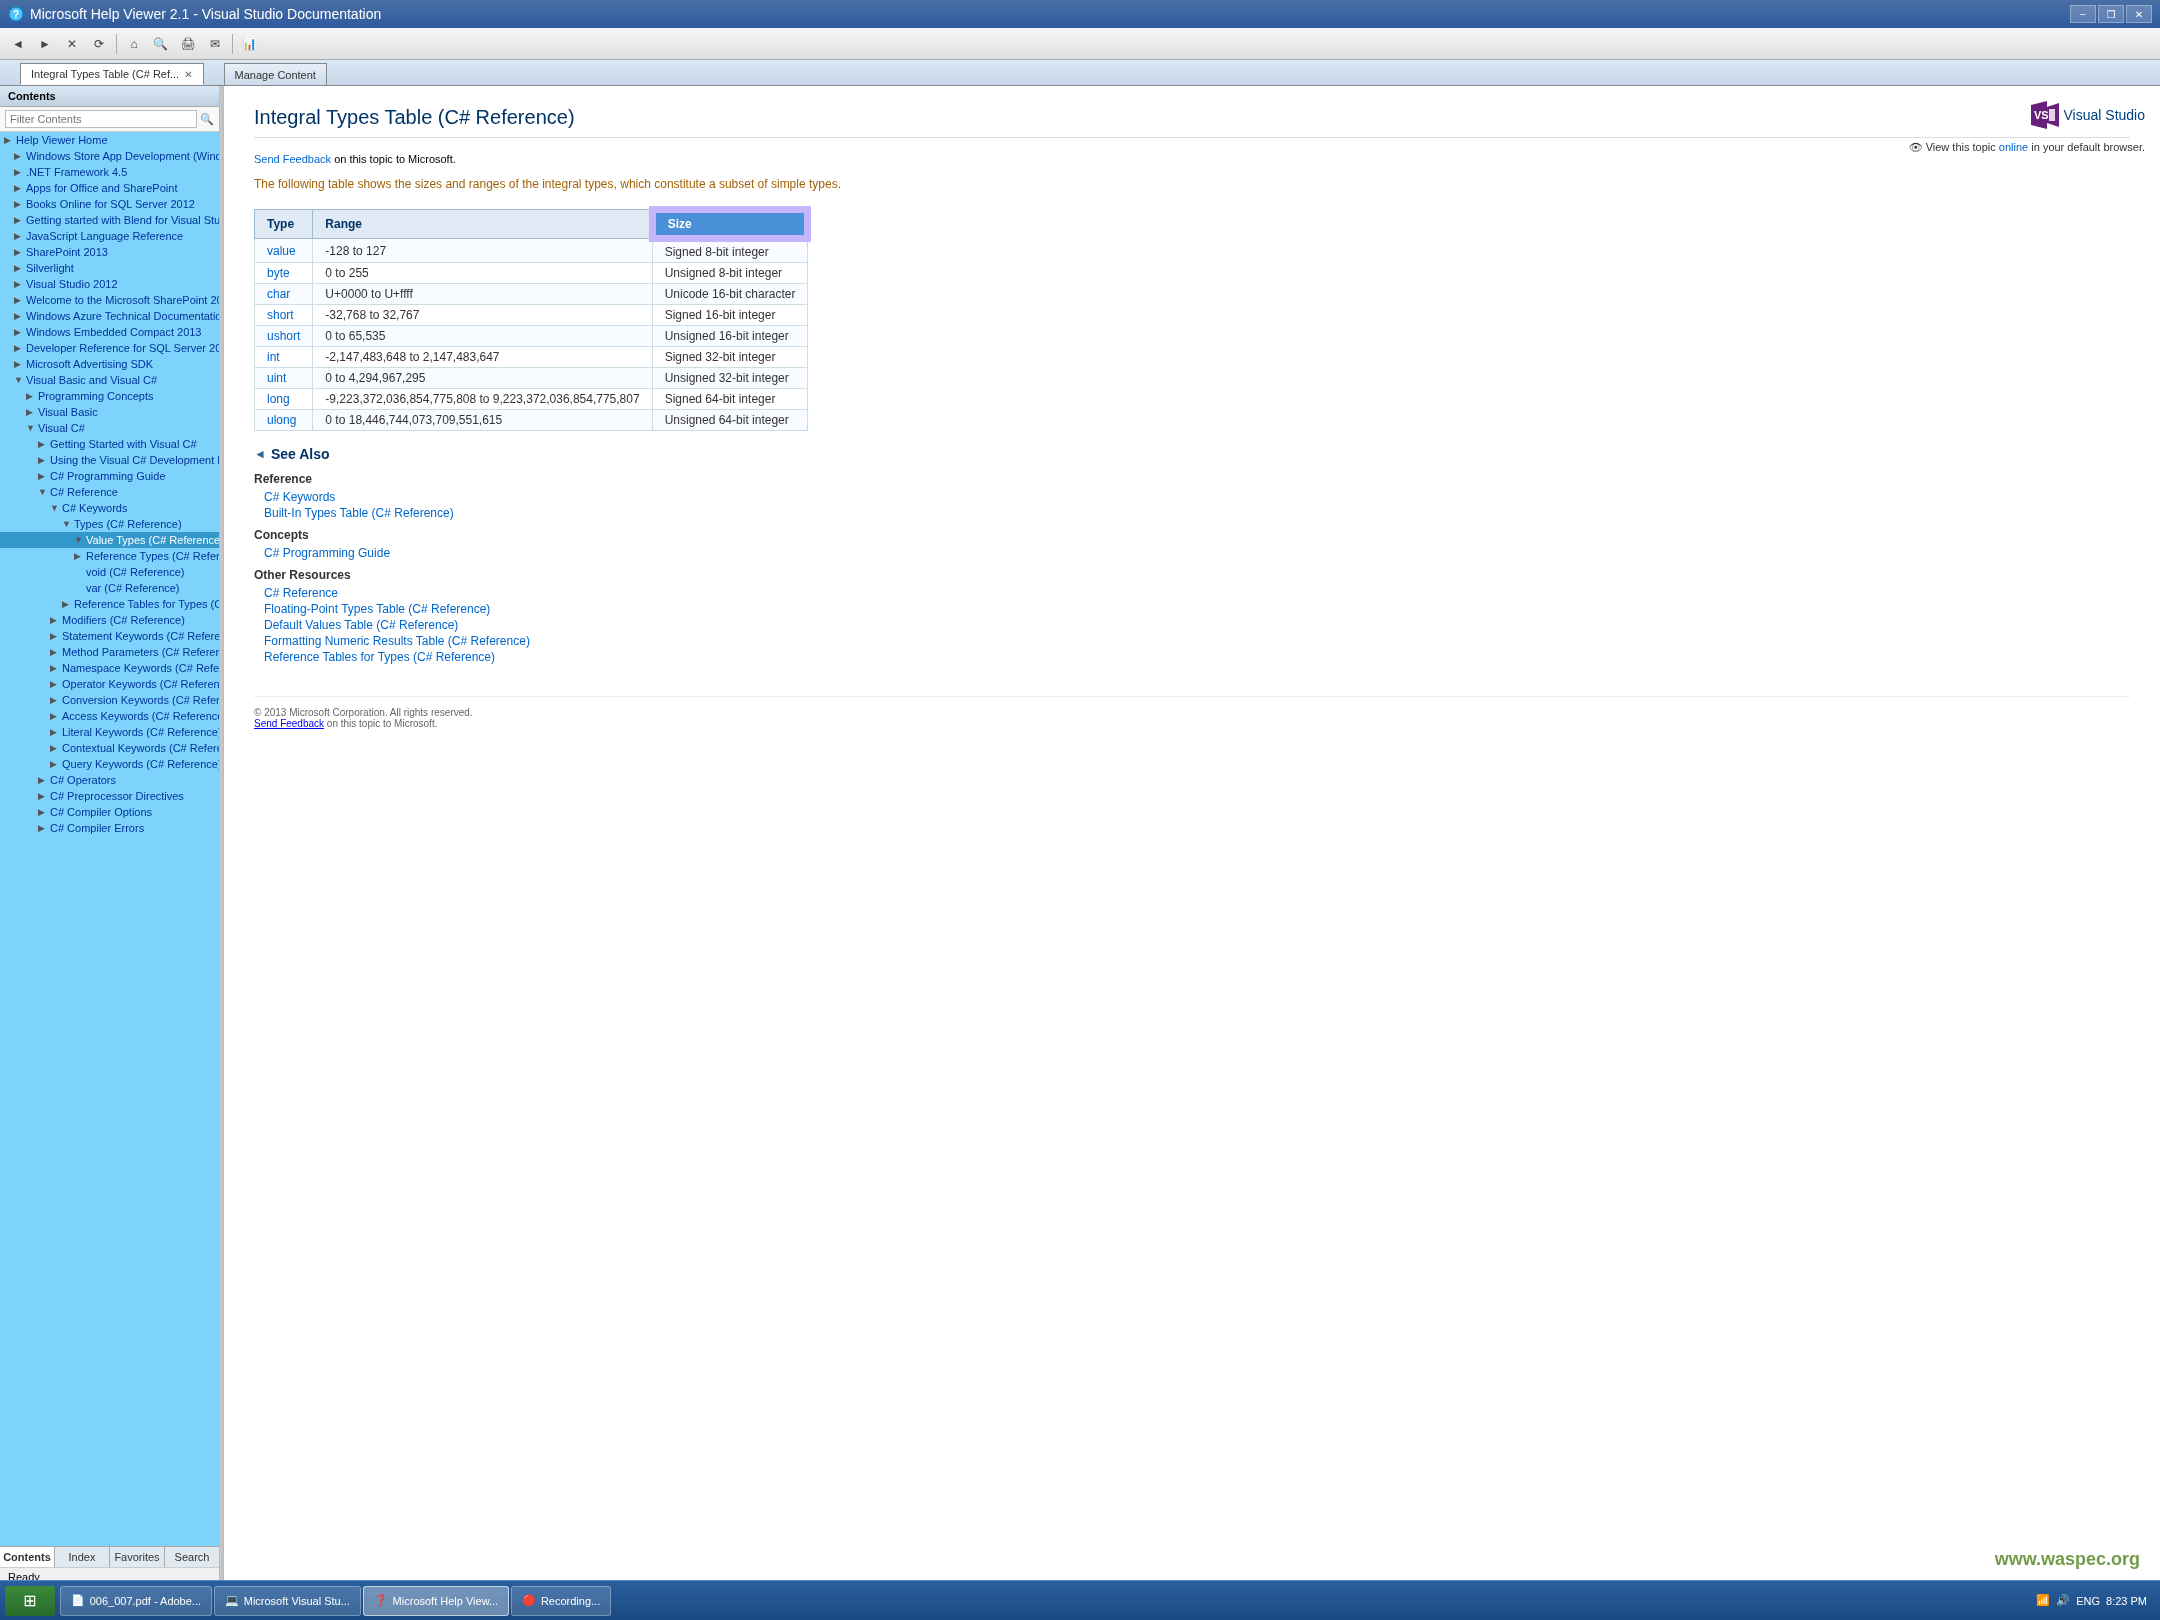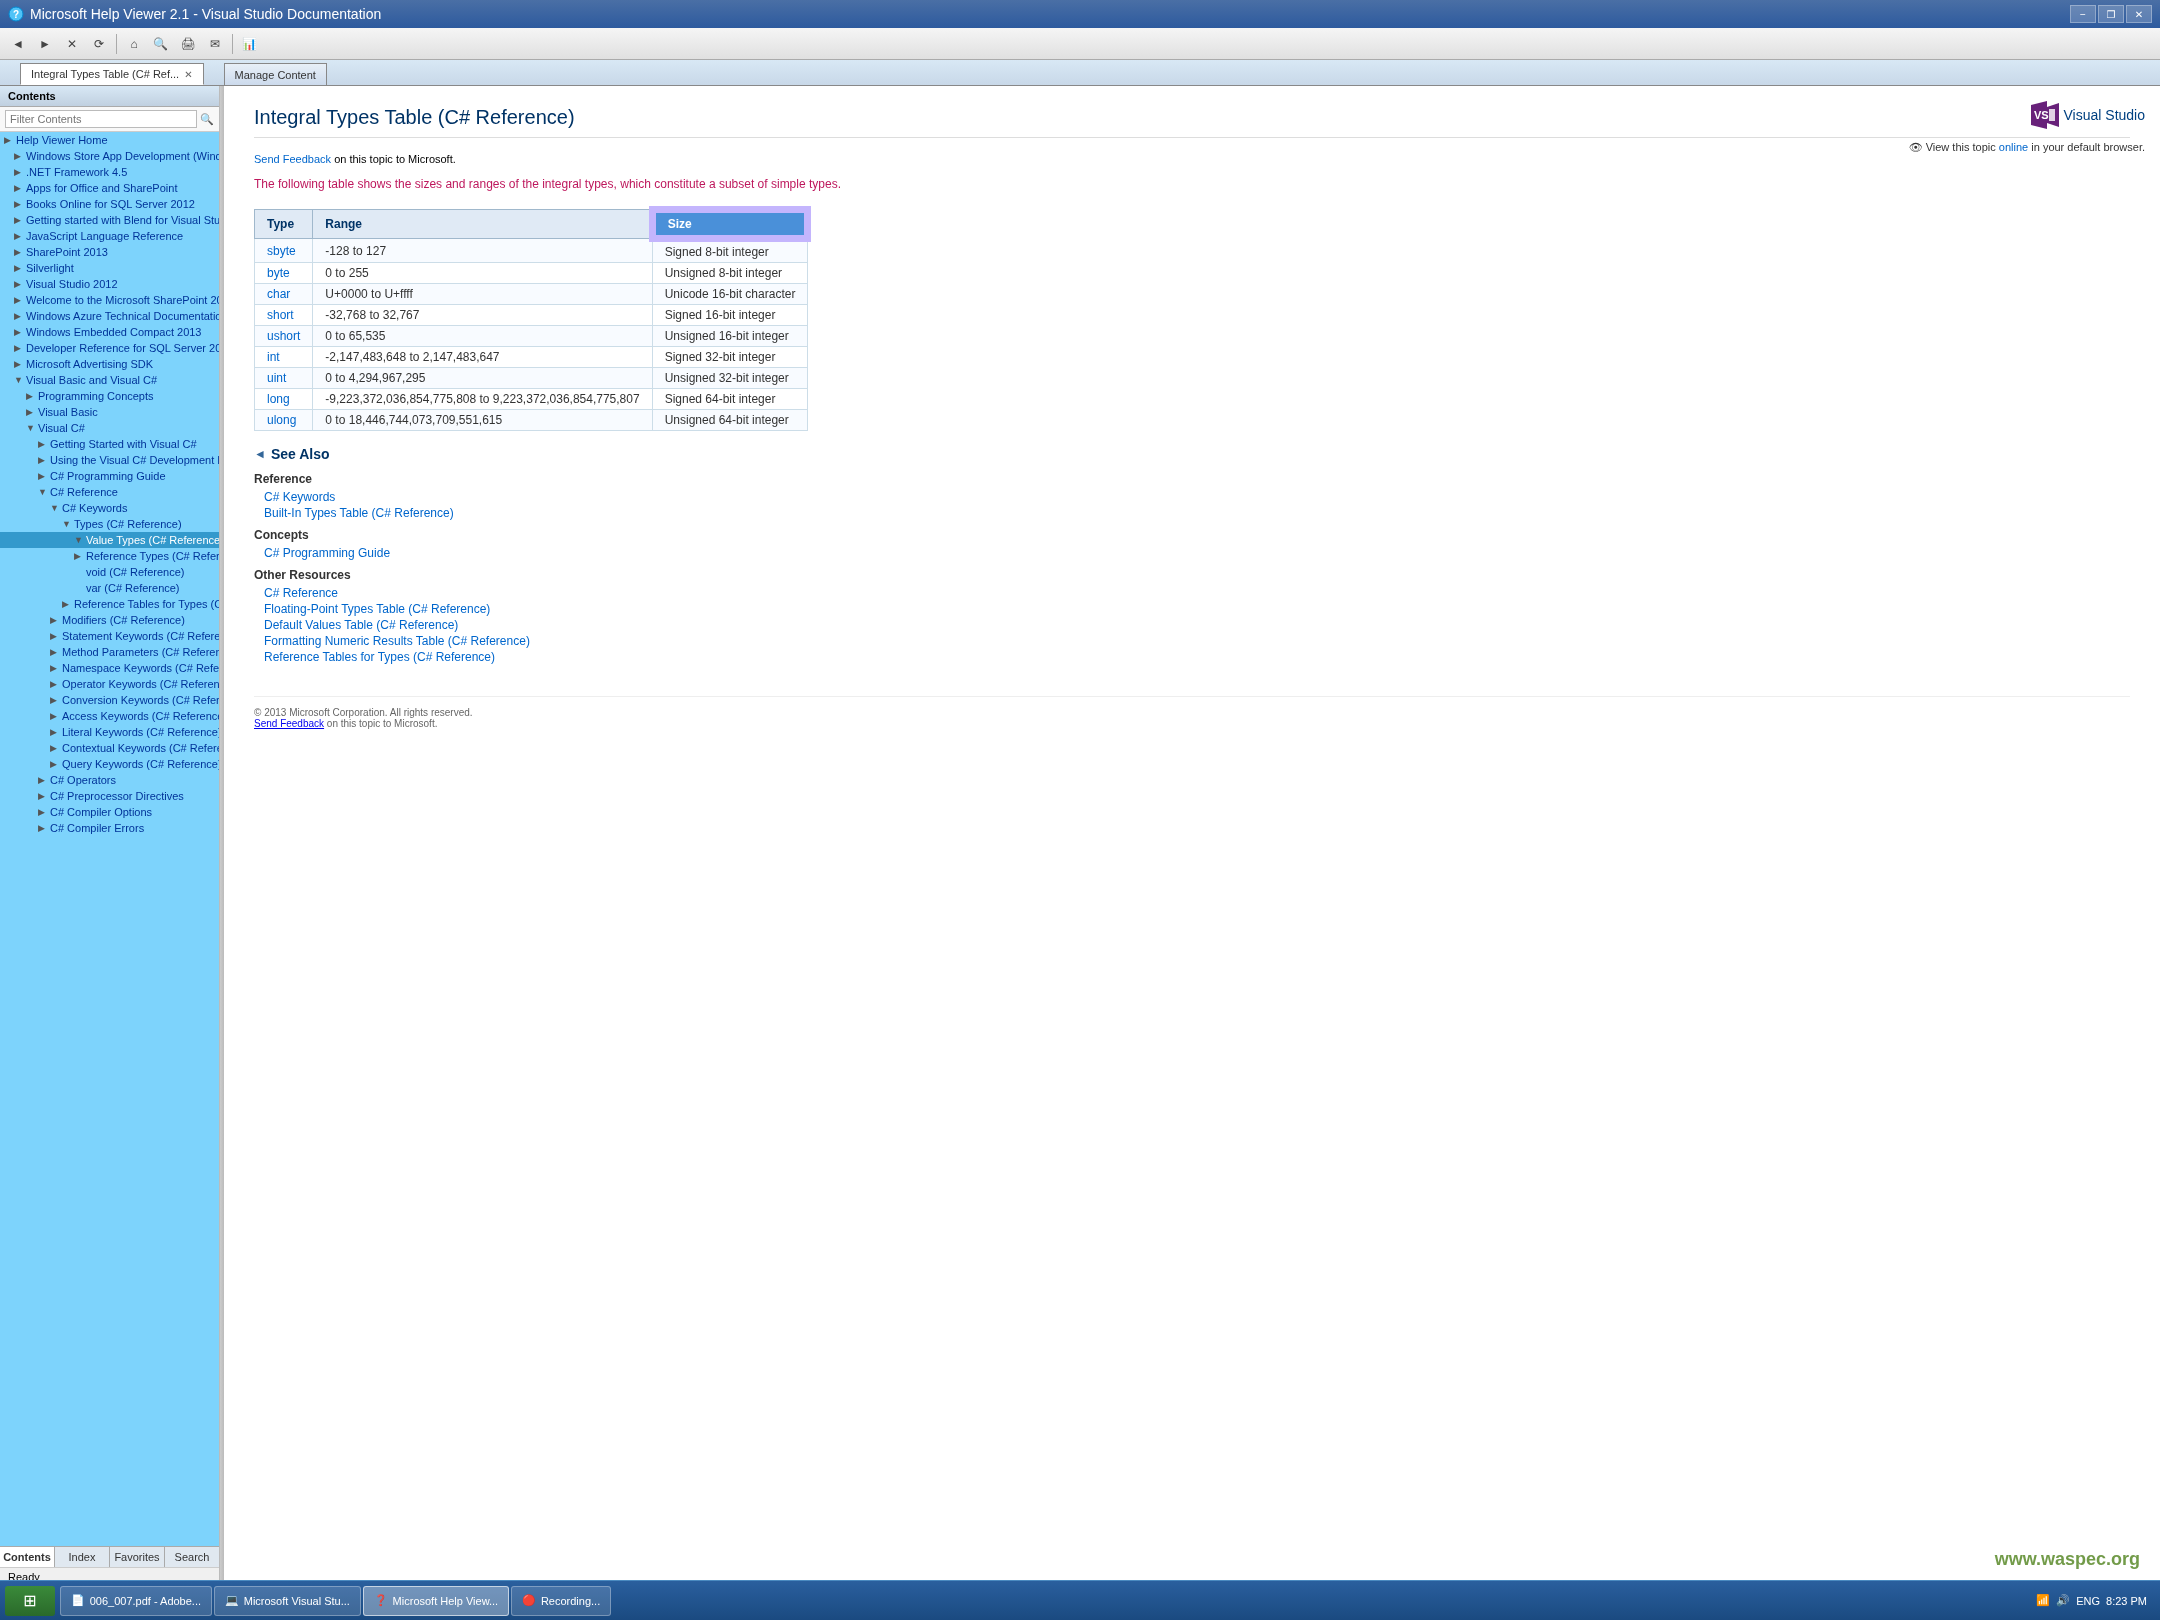--- a/index.html
+++ b/index.html
@@ -210,21 +210,21 @@
     .page-title {
       font-size: 20px;
       color: #003366;
       font-weight: normal;
       margin-bottom: 15px;
       border-bottom: 1px solid #ddd;
       padding-bottom: 8px;
     }
     .feedback-link { font-size: 11px; margin-bottom: 12px; }
     .feedback-link a { color: #0066cc; text-decoration: none; }
-    .page-desc { font-size: 12px; margin-bottom: 15px; color: #be185d; }
+    .page-desc { font-size: 12px; margin-bottom: 15px; color: #a16207; }
 
     
     .data-table {
       border-collapse: collapse;
       margin-bottom: 15px;
       font-size: 12px;
     }
     .data-table th {
       background: #e0eaf5;
       border: 1px solid #a0b8cc;
@@ -623,21 +623,21 @@
     <table class="data-table">
       <thead>
         <tr>
           <th>Type</th>
           <th>Range</th>
           <th class="highlighted">Size</th>
         </tr>
       </thead>
       <tbody id="table-body">
       <tr>
-            <td><a href="#" class="type-link">sbyte</a></td>
+            <td><a href="#" class="type-link">value</a></td>
             <td>-128 to 127</td>
             <td>Signed 8-bit integer</td>
           </tr>
           <tr>
             <td><a href="#" class="type-link">byte</a></td>
             <td>0 to 255</td>
             <td>Unsigned 8-bit integer</td>
           </tr>
           <tr>
             <td><a href="#" class="type-link">char</a></td>

